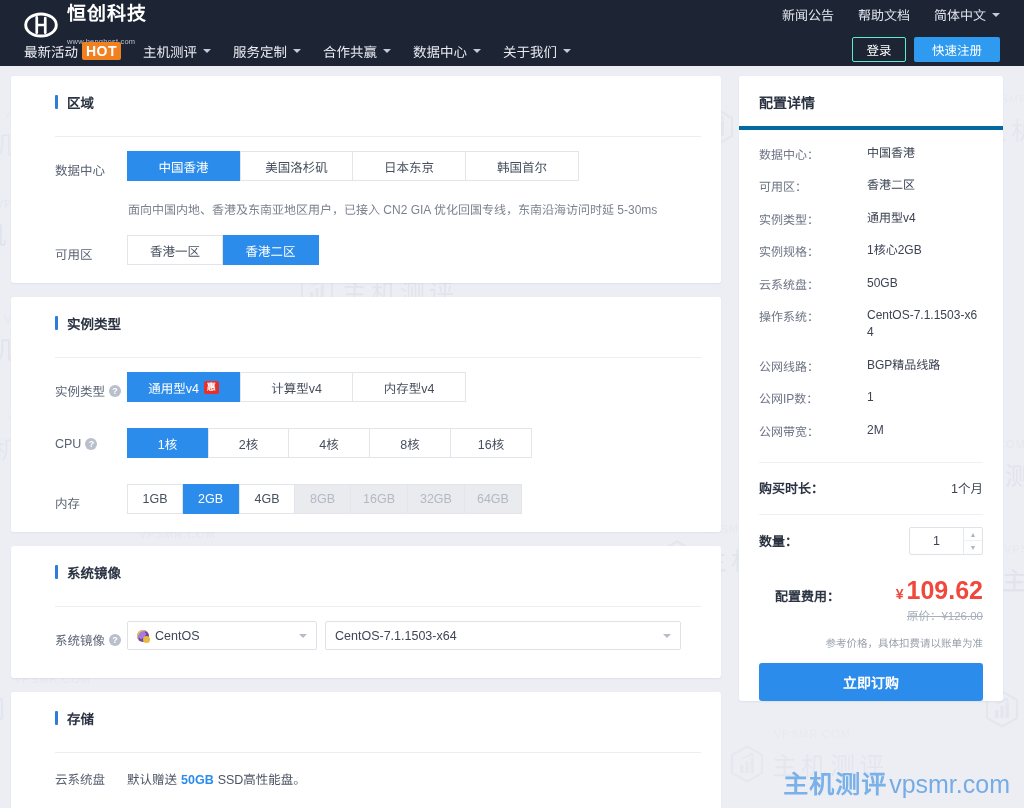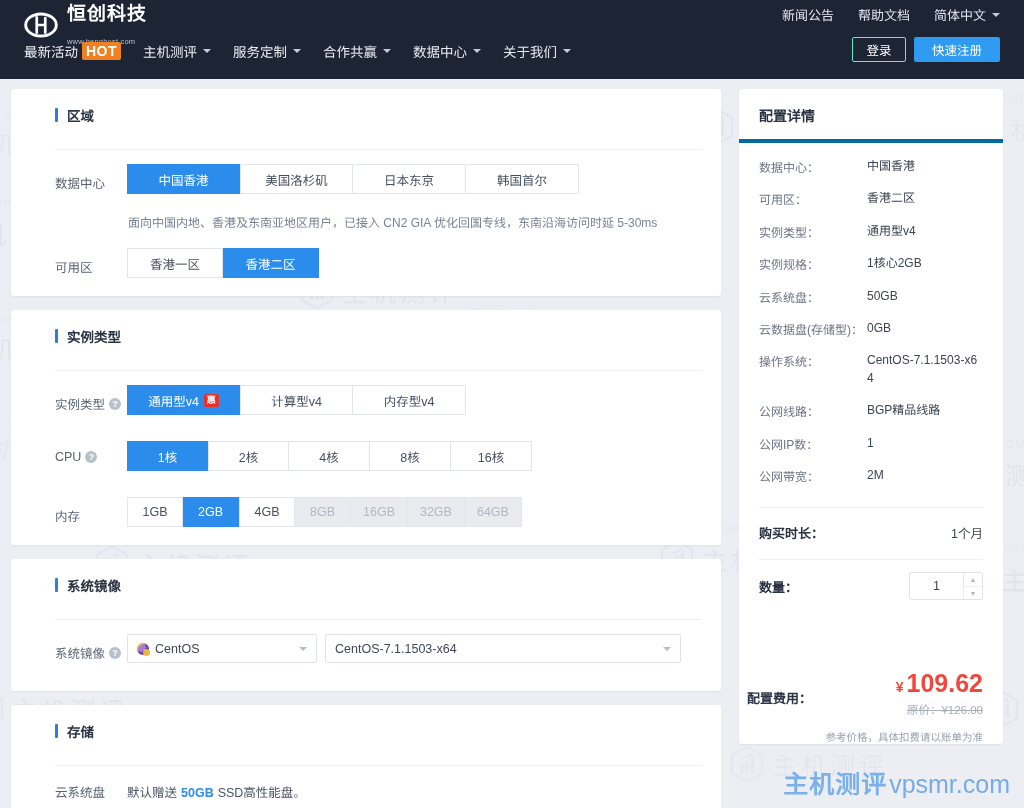--- a/index.html
+++ b/index.html
@@ -27,21 +27,21 @@
     font-size:11px; letter-spacing:1px; color:#dfe3ec; font-weight:400;
   }
   .wm-hex{
     width:34px;height:38px;flex:none;position:relative;
   }
   .wm-hex svg{display:block;width:34px;height:38px;}
 
   
   .topbar{
     position:relative; z-index:5;
-    height:79px; background:#1d2433; color:#fff;
+    height:66px; background:#1d2433; color:#fff;
     padding:0 16px;
   }
   .topbar-inner{position:relative;height:78px;}
   .logo{
     position:absolute; left:8px; top:4px;
     display:flex; align-items:center; gap:9px;
   }
   .logo-mark{
     width:34px;height:34px;flex:none;
   }
@@ -226,23 +226,22 @@
   .stepper .arrows{
     width:19px;border-left:1px solid #e6e9ee;display:flex;flex-direction:column;
   }
   .stepper .arrows div{
     flex:1;display:flex;align-items:center;justify-content:center;
     font-size:7px;color:#aeb5c0;cursor:pointer;line-height:1;
   }
   .stepper .arrows div:first-child{border-bottom:1px solid #eef0f4;}
 
   .price-row{
-    display:flex;align-items:center;justify-content:space-between;
-    padding:8px 20px 0 8px;
-    margin-top:48px;
+    display:flex;align-items:flex-start;justify-content:space-between;
+    padding:8px 20px 0 36px;
   }
   .price-lbl{font-size:13px;font-weight:700;color:#2c3443;padding-top:9px;}
   .price-right{text-align:right;}
   .price-now{
     font-size:25px;font-weight:700;color:#f0483c;line-height:1.05;
     display:flex;align-items:baseline;justify-content:flex-end;gap:3px;
   }
   .price-now .yen{font-size:14px;font-weight:700;}
   .price-old{
     font-size:11.5px;color:#a8aeba;text-decoration:line-through;margin-top:4px;
@@ -870,24 +869,20 @@
           </div>
           <div class="kv">
             <span class="kv-k">实例规格：</span>
             <span class="kv-v">1核心2GB</span>
           </div>
           <div class="kv">
             <span class="kv-k">云系统盘：</span>
             <span class="kv-v">50GB</span>
           </div>
           <div class="kv">
-            <span class="kv-k">云数据盘(存储型)：</span>
-            <span class="kv-v">0GB</span>
-          </div>
-          <div class="kv">
             <span class="kv-k">操作系统：</span>
             <span class="kv-v">CentOS-7.1.1503-x64</span>
           </div>
           <div class="kv">
             <span class="kv-k">公网线路：</span>
             <span class="kv-v">BGP精品线路</span>
           </div>
           <div class="kv">
             <span class="kv-k">公网IP数：</span>
             <span class="kv-v">1</span>
@@ -924,20 +919,21 @@
           <span class="price-now">
             <span class="yen">¥</span>
             <span>109.62</span>
           </span>
           <span class="price-old" style="display:block">原价：¥126.00</span>
         </span>
       </div>
 
       <div class="price-note">参考价格，具体扣费请以账单为准</div>
 
+      <div class="order-btn">立即订购</div>
 
     </div>
   </div>
 
 </div>
 
 <div class="bottom-wm">
   <span>主机测评</span>
   <span class="dom">vpsmr.com</span>
 </div>

